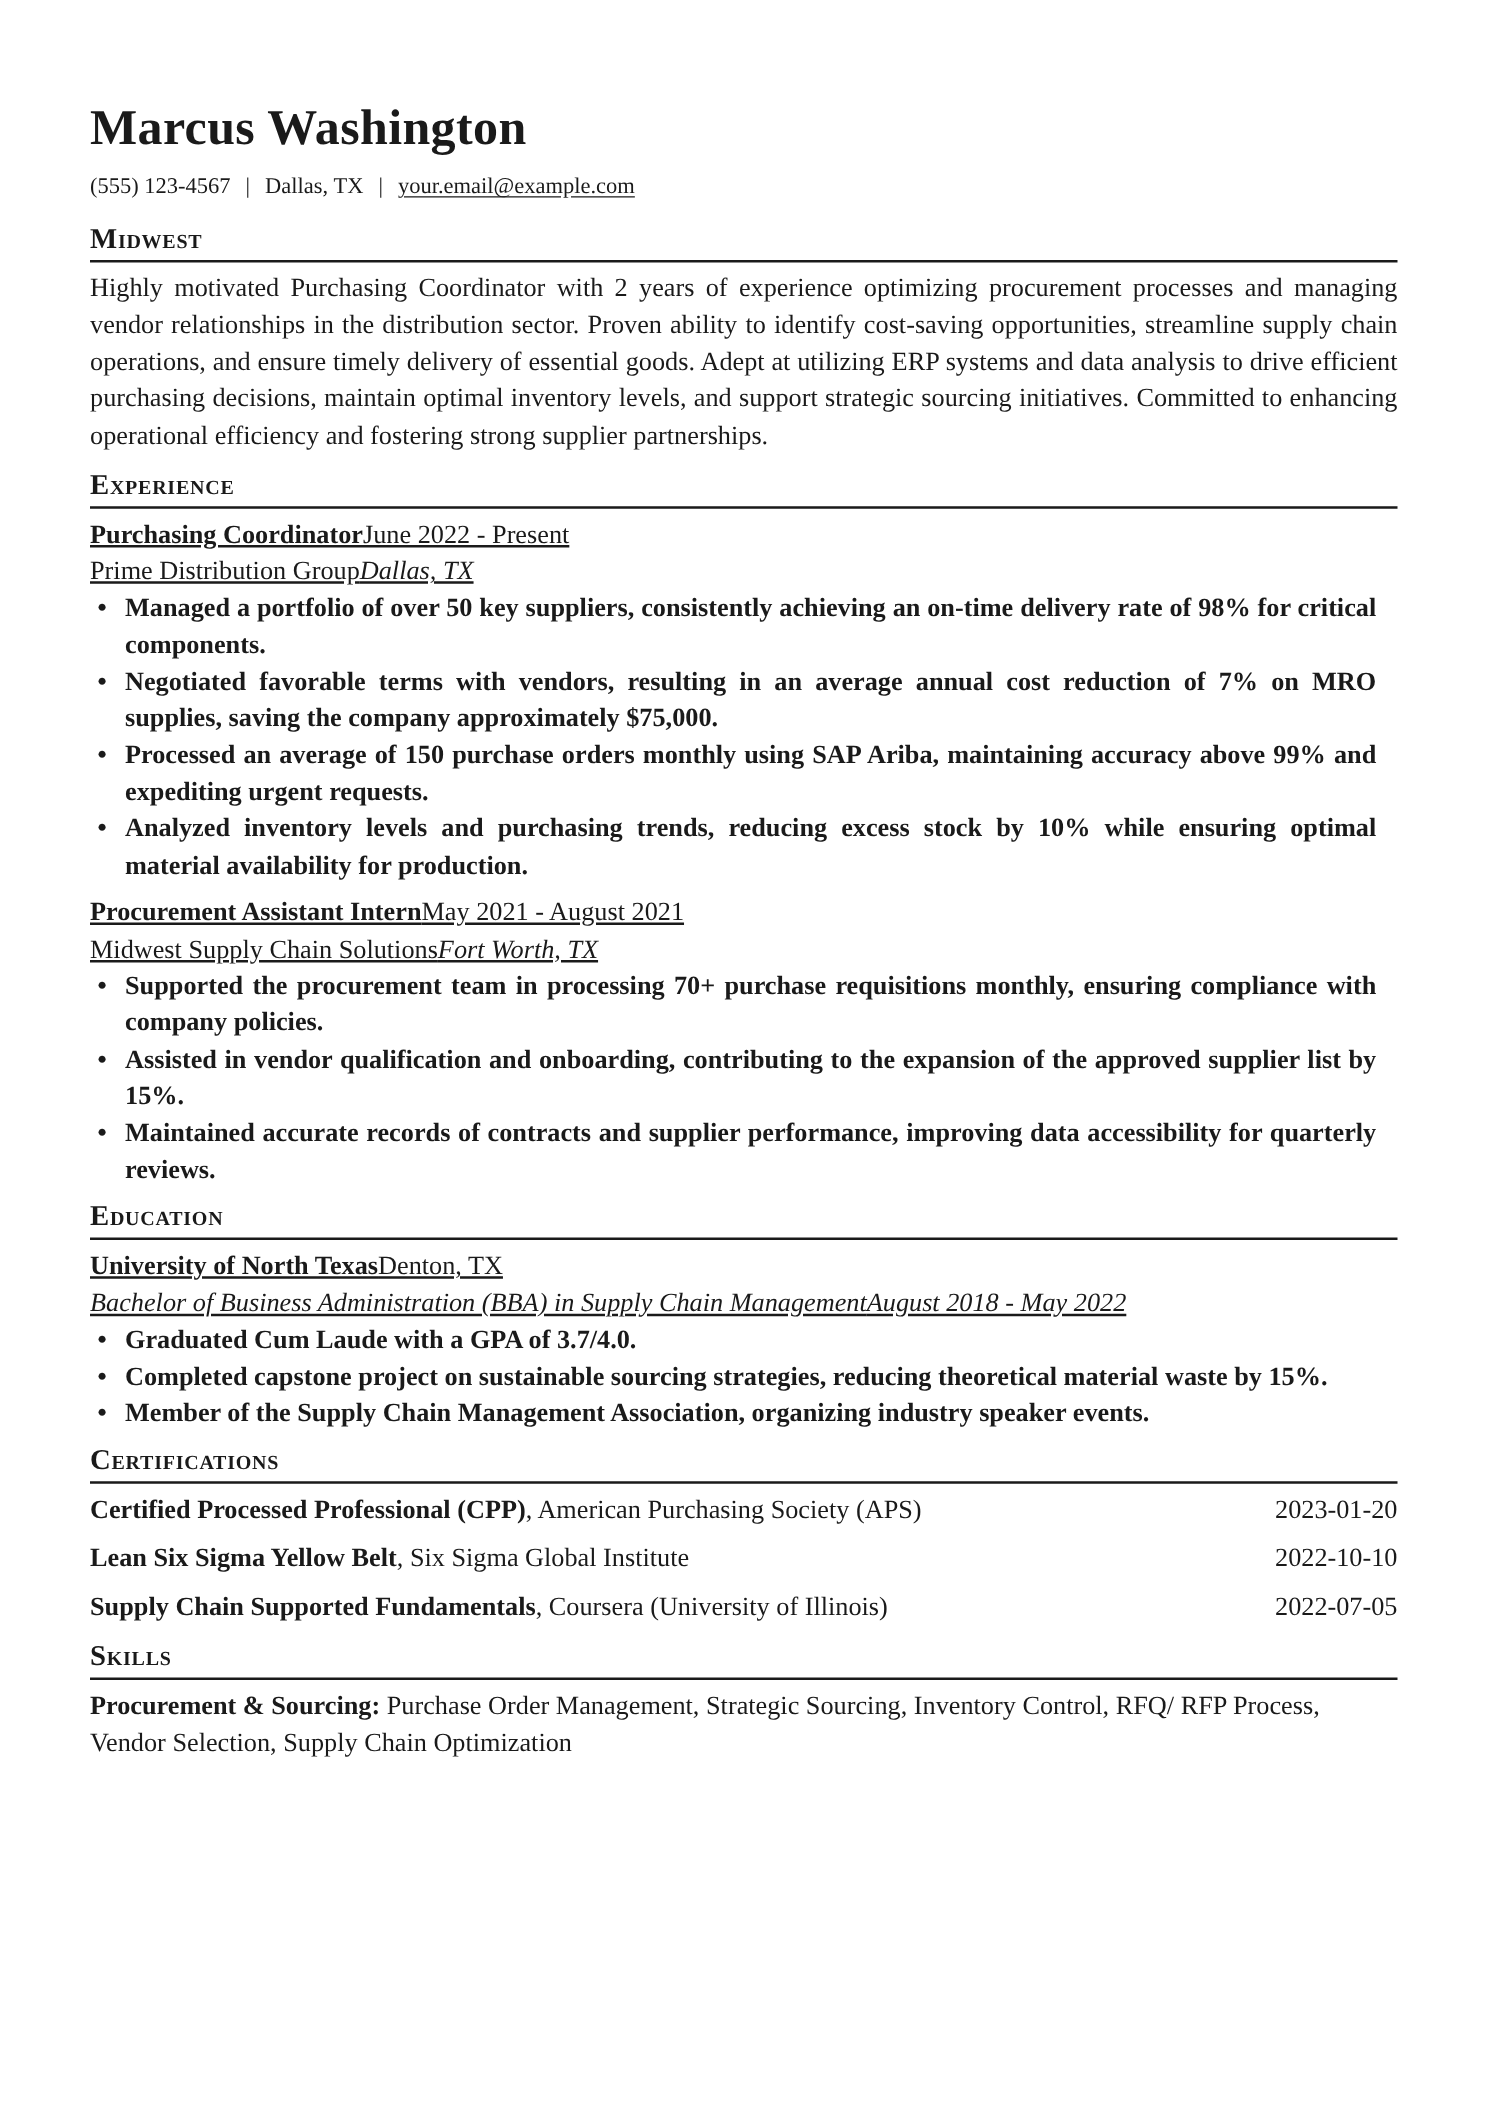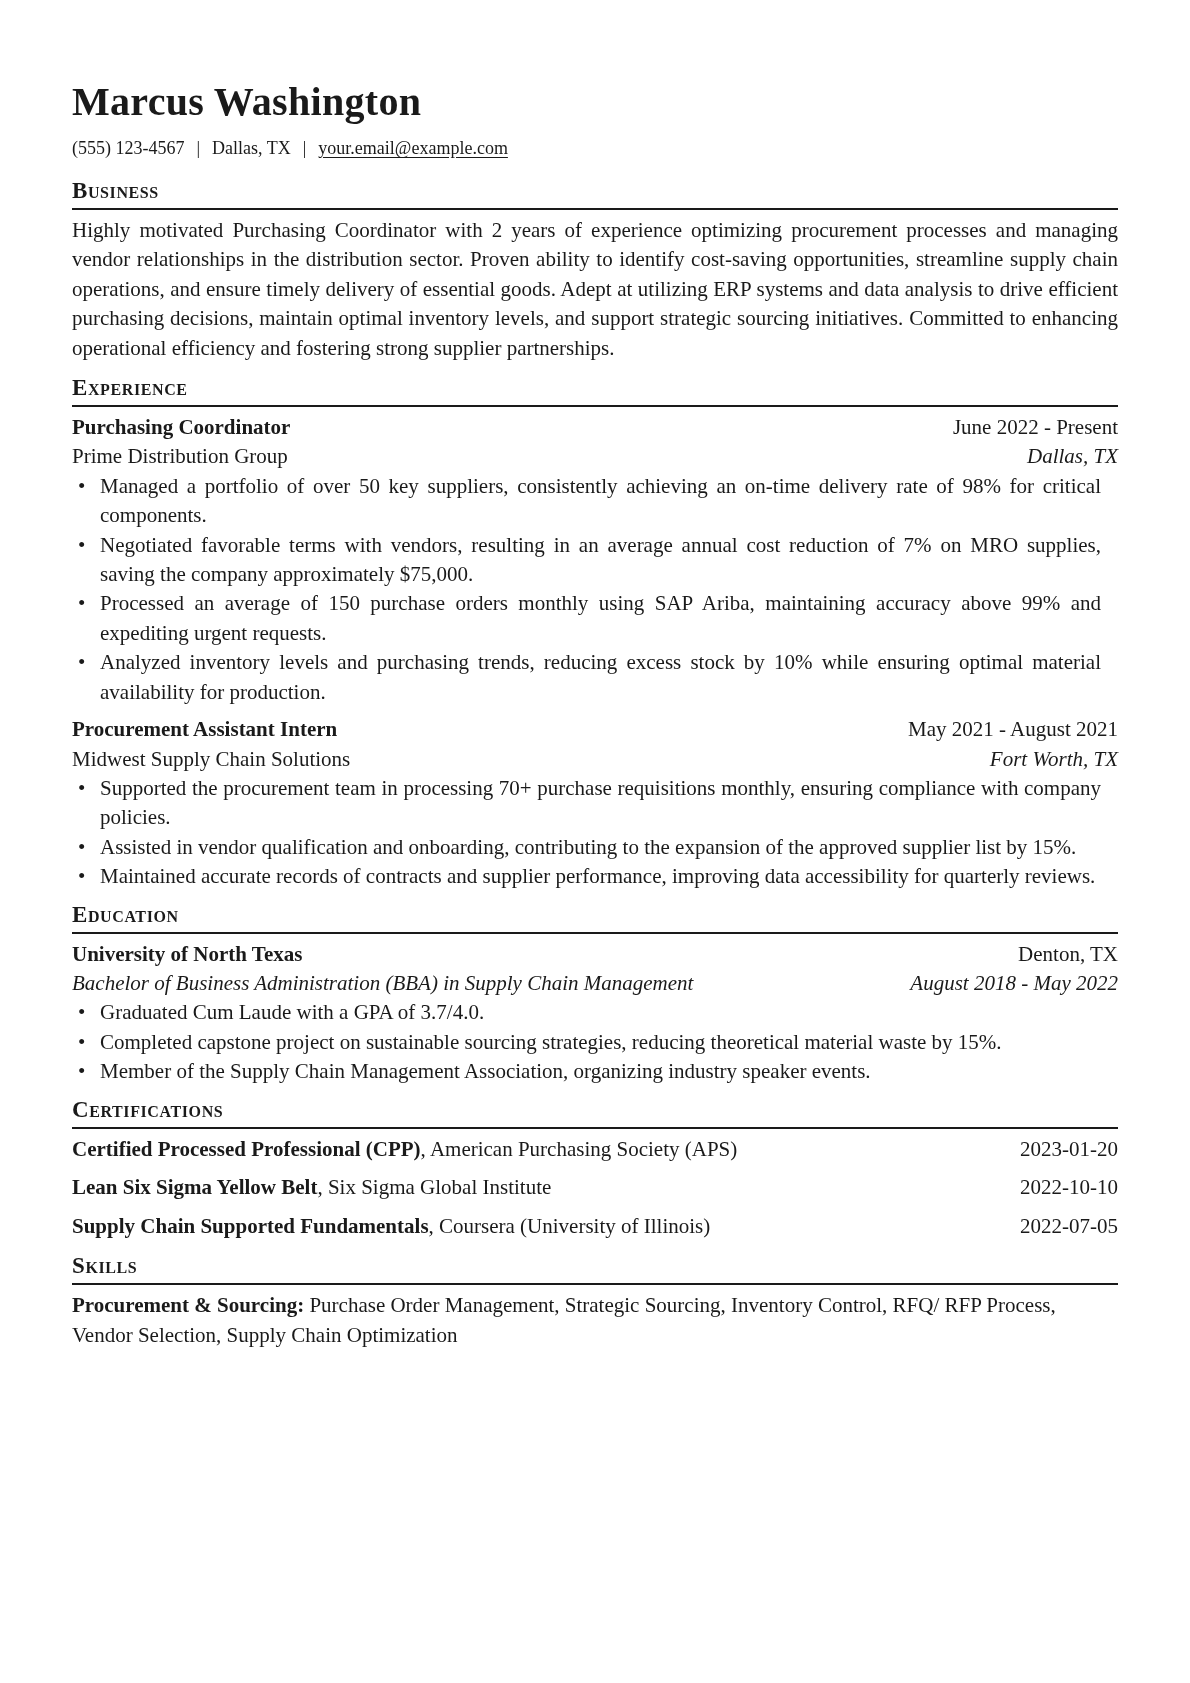--- a/index.html
+++ b/index.html
@@ -25,45 +25,45 @@
   .contact a { color: #1a1a1a; text-decoration: underline; text-underline-offset: 3px; }
   .section-title {
     font-variant: small-caps; font-weight: bold; font-size: 23px;
     line-height: 30px; letter-spacing: 0.6px;
     margin-top: 8px;
     border-bottom: 2px solid #1a1a1a;
     padding-bottom: 2px;
     margin-bottom: 6px;
   }
   .para { text-align: justify; margin: 0 0 10px 0; }
-  .row { display: flex; justify-content: space-between; align-items: baseline; }
+  .row { display: flex; justify-content: flex-start; align-items: baseline; text-decoration: underline; }
   .row .bold { font-weight: bold; }
   .row .ital { font-style: italic; }
-  ul.bullets { list-style: none; margin: 0 17px 8px 0; padding: 0; }
+  ul.bullets { list-style: none; margin: 0 17px 8px 0; padding: 0; font-weight: bold; }
   ul.bullets li { position: relative; padding-left: 28px; text-align: justify; }
   ul.bullets li::before {
     content: "\2022"; position: absolute; left: 6px; top: 0;
   }
   .job { margin-bottom: 4px; }
   .cert-row { display: flex; justify-content: space-between; align-items: baseline; margin-bottom: 9.5px; }
   .cert-row .bold { font-weight: bold; }
   .skills-line { text-align: left; }
   .skills-line .bold { font-weight: bold; text-align: center; }
 </style>
 </head>
 <body>
 
 <div class="page">
 
   <div class="name">Marcus Washington</div>
   <div class="contact">
     <span>(555) 123-4567</span><span class="sep">|</span><span>Dallas, TX</span><span class="sep">|</span><a>your.email@example.com</a>
   </div>
 
-  <div class="section-title">Business</div>
+  <div class="section-title">Midwest</div>
   <p class="para">Highly motivated Purchasing Coordinator with 2 years of experience optimizing procurement processes and managing vendor relationships in the distribution sector. Proven ability to identify cost-saving opportunities, streamline supply chain operations, and ensure timely delivery of essential goods. Adept at utilizing ERP systems and data analysis to drive efficient purchasing decisions, maintain optimal inventory levels, and support strategic sourcing initiatives. Committed to enhancing operational efficiency and fostering strong supplier partnerships.</p>
 
   <div class="section-title">Experience</div>
 
   <div class="job">
     <div class="row">
       <span class="bold">Purchasing Coordinator</span>
       <span>June 2022 - Present</span>
     </div>
     <div class="row">

